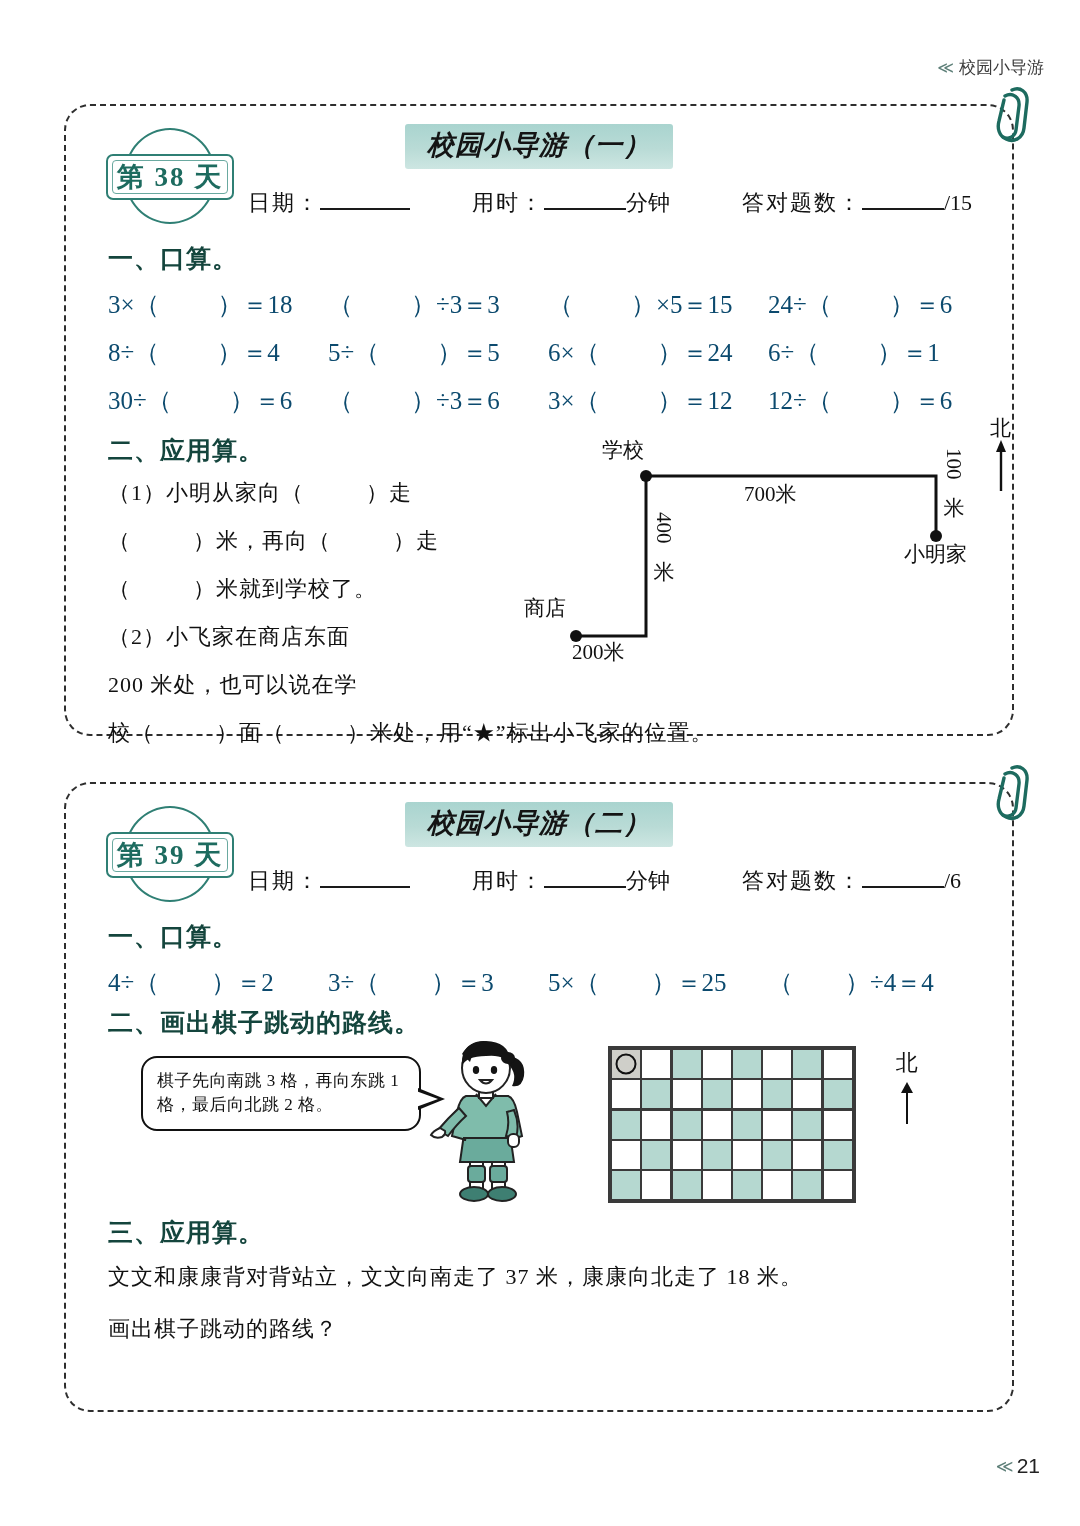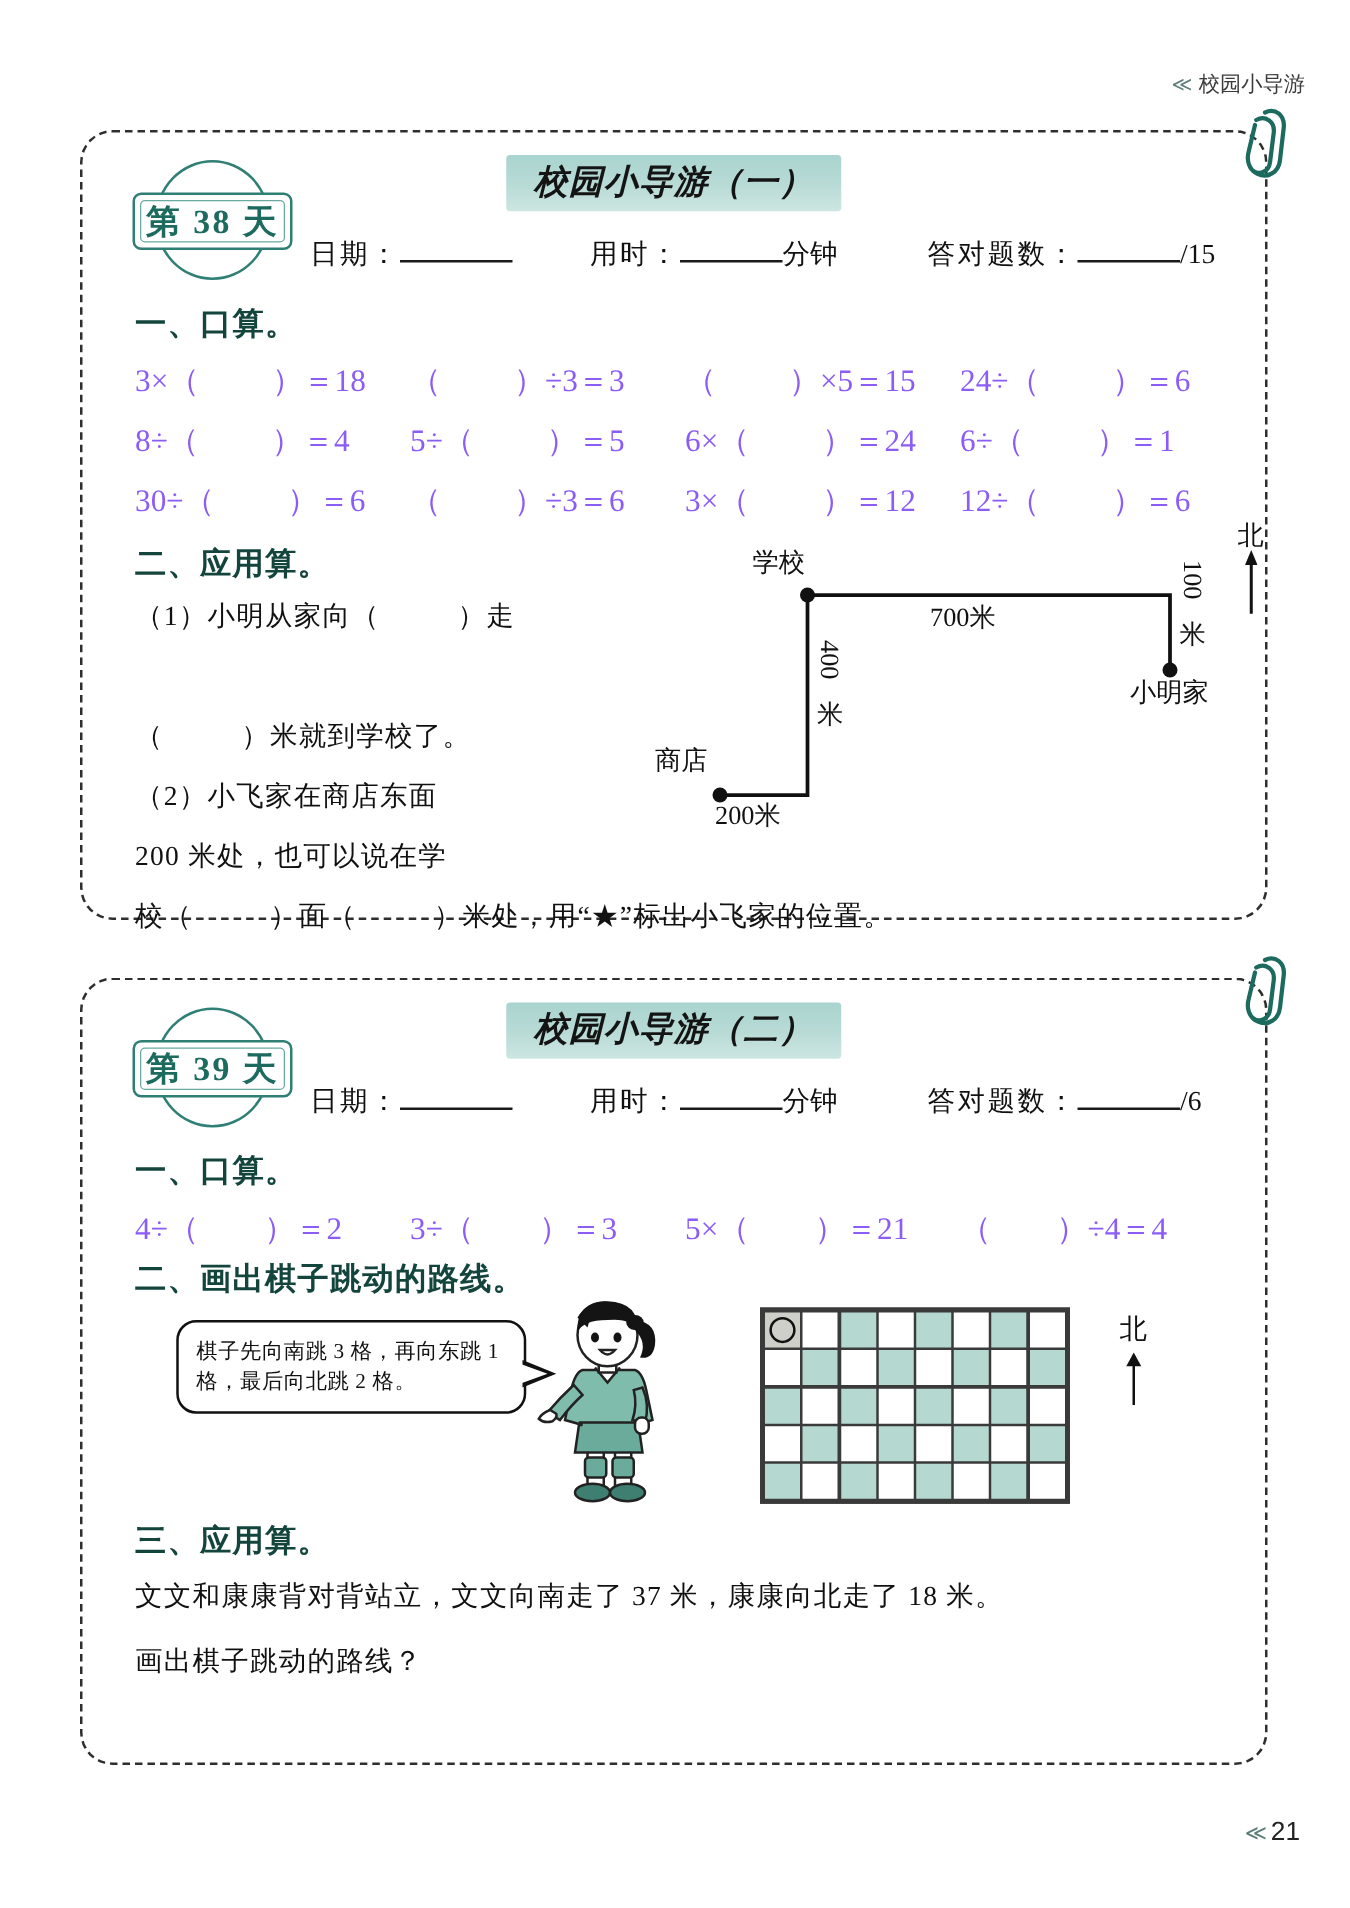--- a/index.html
+++ b/index.html
@@ -154,21 +154,21 @@
     letter-spacing: 1px;
   }
 
   
   .calc-row {
     position: absolute;
     left: 42px;
     width: 880px;
     display: flex;
     font-size: 25px;
-    color: #8b5cf6;
+    color: #0c4a6e;
     white-space: nowrap;
   }
   .calc-cell { flex: 1 1 0; }
   .paren-gap { display: inline-block; width: 58px; }
   .paren-gap-sm { display: inline-block; width: 52px; }
 
   
   .wp-line {
     position: absolute;
     left: 42px;
@@ -339,20 +339,23 @@
     <span class="calc-cell"><span>（</span><span class="paren-gap"></span><span>）÷3＝6</span></span>
     <span class="calc-cell"><span>3×（</span><span class="paren-gap"></span><span>）＝12</span></span>
     <span class="calc-cell"><span>12÷（</span><span class="paren-gap"></span><span>）＝6</span></span>
   </div>
 
   <div class="sec-head" style="top:328px">二、应用算。</div>
 
   <div class="wp-line" style="top:372px">
     <span>（1）小明从家向（</span><span class="wp-blank"></span><span>）走</span>
   </div>
+  <div class="wp-line" style="top:420px">
+    <span>（</span><span class="wp-blank"></span><span>）米，再向（</span><span class="wp-blank"></span><span>）走</span>
+  </div>
   <div class="wp-line" style="top:468px">
     <span>（</span><span class="wp-blank"></span><span>）米就到学校了。</span>
   </div>
   <div class="wp-line" style="top:516px">
     <span>（2）小飞家在商店东面</span>
   </div>
   <div class="wp-line" style="top:564px">
     <span>200 米处，也可以说在学</span>
   </div>
   <div class="wp-line" style="top:612px">
@@ -413,21 +416,21 @@
       <span class="blank-line bl-80"></span>
       <span>/6</span>
     </span>
   </div>
 
   <div class="sec-head" style="top:136px">一、口算。</div>
 
   <div class="calc-row" style="top:182px">
     <span class="calc-cell"><span>4÷（</span><span class="paren-gap-sm"></span><span>）＝2</span></span>
     <span class="calc-cell"><span>3÷（</span><span class="paren-gap-sm"></span><span>）＝3</span></span>
-    <span class="calc-cell"><span>5×（</span><span class="paren-gap-sm"></span><span>）＝21</span></span>
+    <span class="calc-cell"><span>5×（</span><span class="paren-gap-sm"></span><span>）＝25</span></span>
     <span class="calc-cell"><span>（</span><span class="paren-gap-sm"></span><span>）÷4＝4</span></span>
   </div>
 
   <div class="sec-head" style="top:222px">二、画出棋子跳动的路线。</div>
 
   <div class="bubble">
     <span>棋子先向南跳 3 格，再向东跳 1 格，最后向北跳 2 格。</span>
     <span class="bubble-tail"></span>
   </div>
 

